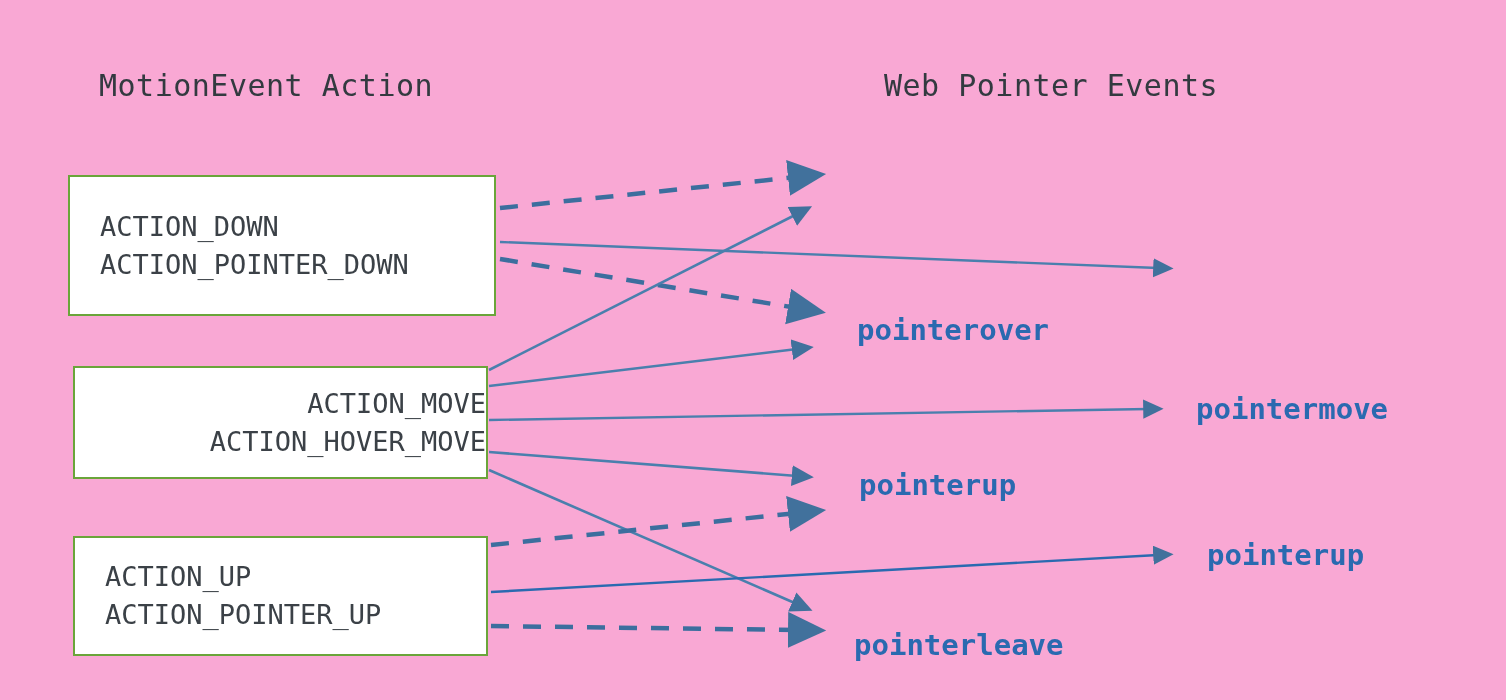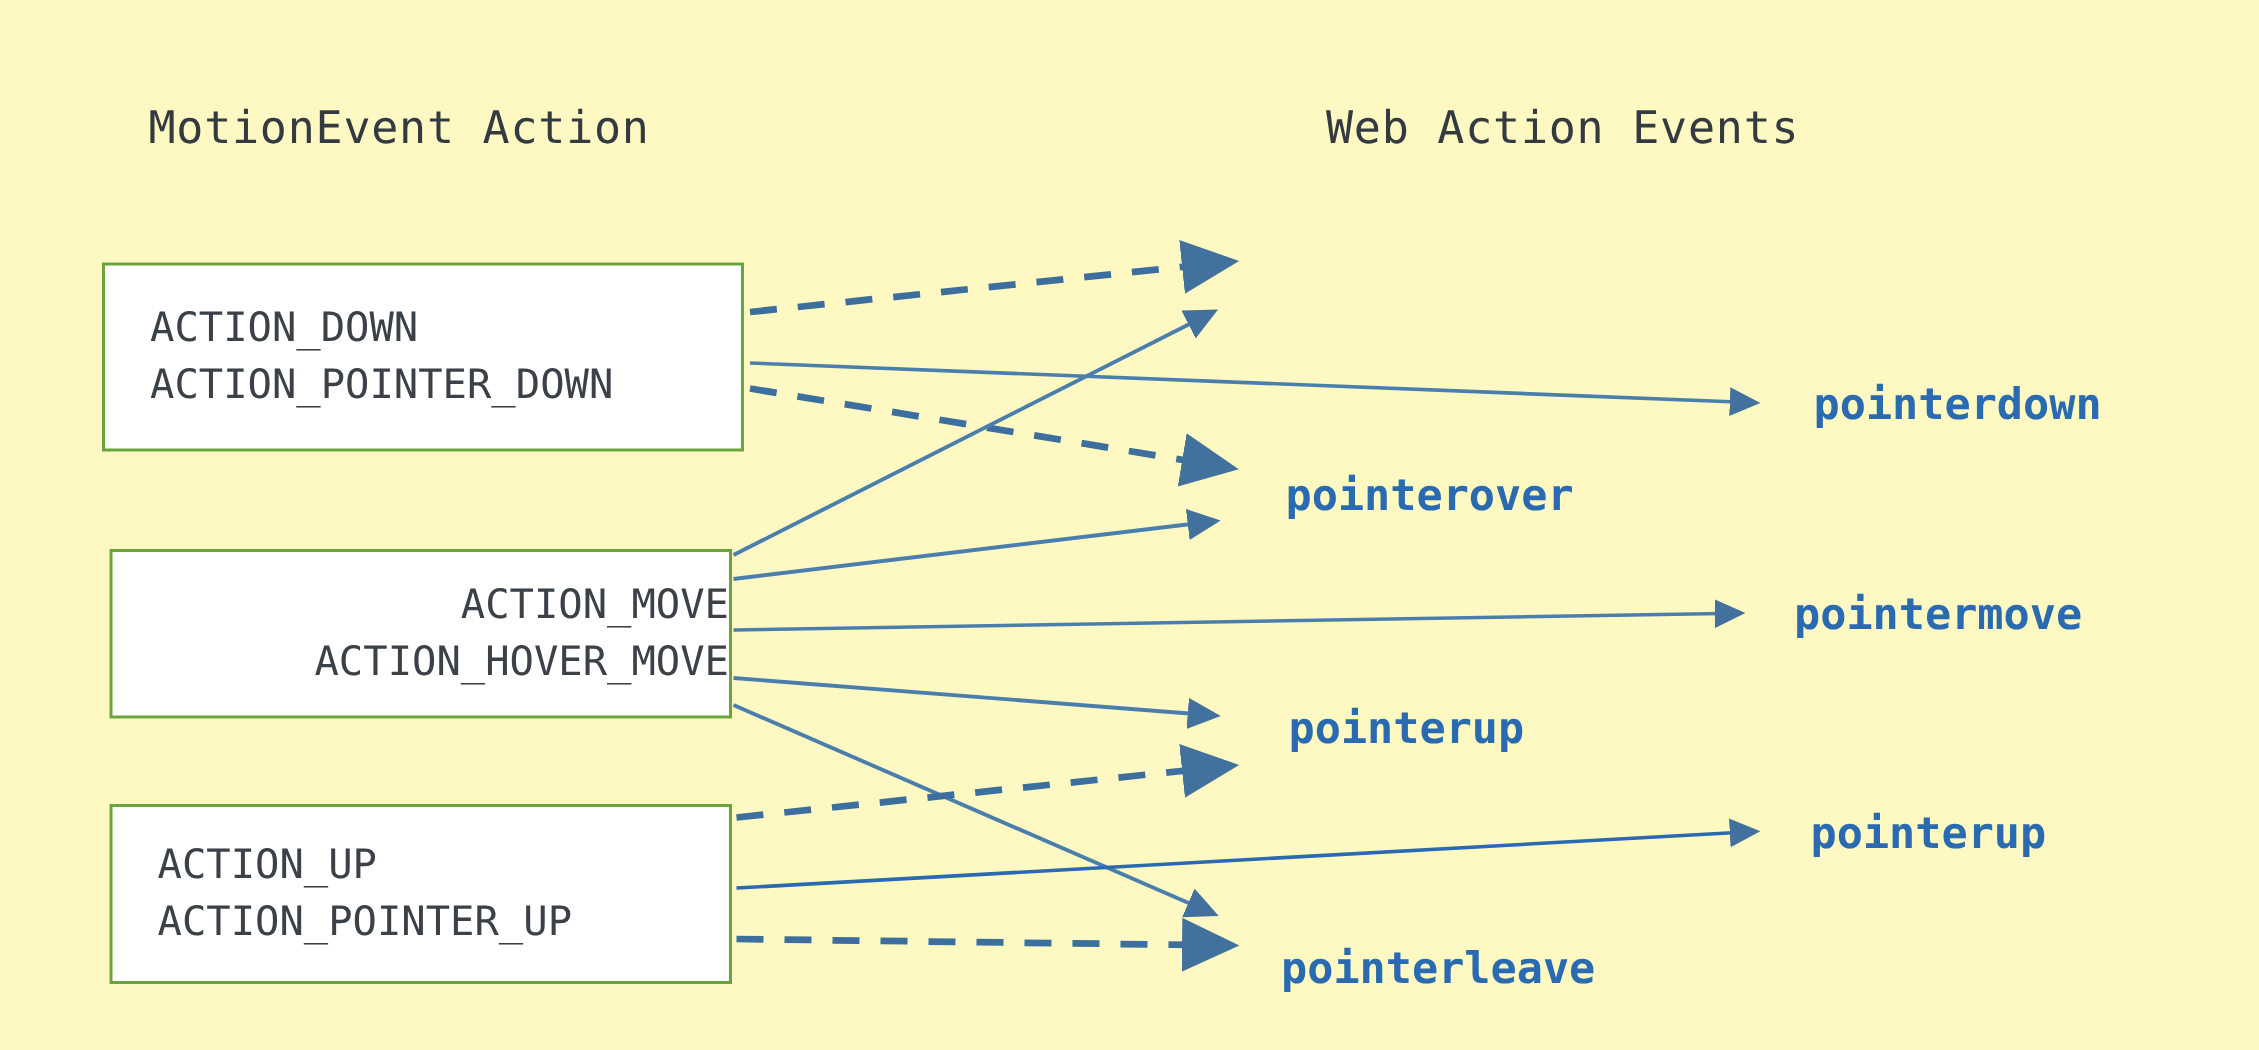--- a/index.html
+++ b/index.html
@@ -7,21 +7,21 @@
     padding: 0;
     background: #ffffff;
   }
   body {
     font-family: "DejaVu Sans Mono", "Liberation Mono", monospace;
   }
   #canvas {
     position: relative;
     width: 1506px;
     height: 700px;
-    background: #fef9c3;
+    background: #f9a8d4;
     overflow: hidden;
   }
   #wires {
     position: absolute;
     left: 0;
     top: 0;
     width: 1506px;
     height: 700px;
     pointer-events: none;
   }
@@ -47,21 +47,21 @@
     justify-content: center;
     padding-left: 30px;
   }
   .action-line {
     font-family: "DejaVu Sans Mono", "Liberation Mono", monospace;
     font-size: 27px;
     line-height: 38px;
     color: #3b4147;
     white-space: nowrap;
   }
-  #box-down  { left: 68px; top: 175px; width: 428px;  height: 126px; }
+  #box-down  { left: 68px; top: 175px; width: 428px;  height: 141px; }
   #box-move  { left: 73px; top: 366px; width: 415px;  height: 113px; text-align: right; }
   #box-up    { left: 73px; top: 536px; width: 415px;  height: 120px; }
 
   .event-label {
     position: absolute;
     font-family: "DejaVu Sans Mono", "Liberation Mono", monospace;
     font-size: 29px;
     font-weight: 700;
     color: #2a6ab0;
     white-space: nowrap;
@@ -107,37 +107,36 @@
 
     <line x1="491" y1="545" x2="797" y2="513" stroke="#3c6e9e" stroke-width="4.5" stroke-dasharray="18 14" marker-end="url(#ah-dash)"></line>
 
     <line x1="491" y1="592" x2="1158" y2="555" stroke="#2a6ab0" stroke-width="2.4" marker-end="url(#ah-solid)"></line>
 
     <line x1="491" y1="626" x2="797" y2="630" stroke="#3c6e9e" stroke-width="4.5" stroke-dasharray="18 14" marker-end="url(#ah-dash)"></line>
   </svg>
 
   <div class="col-header" id="header-left">MotionEvent Action</div>
 
-  <div class="col-header" id="header-right">Web Action Events</div>
+  <div class="col-header" id="header-right">Web Pointer Events</div>
 
   <div class="action-box" id="box-down">
     <div class="action-line">ACTION_DOWN</div>
     <div class="action-line">ACTION_POINTER_DOWN</div>
   </div>
 
   <div class="action-box" id="box-move">
     <div class="action-line">ACTION_MOVE</div>
     <div class="action-line">ACTION_HOVER_MOVE</div>
   </div>
 
   <div class="action-box" id="box-up">
     <div class="action-line">ACTION_UP</div>
     <div class="action-line">ACTION_POINTER_UP</div>
   </div>
 
-  <div class="event-label" id="label-pointerdown">pointerdown</div>
   <div class="event-label" id="label-pointerover">pointerover</div>
   <div class="event-label" id="label-pointermove">pointermove</div>
   <div class="event-label" id="label-pointerout">pointerup</div>
   <div class="event-label" id="label-pointerup">pointerup</div>
   <div class="event-label" id="label-pointerleave">pointerleave</div>
 
 </div>
 
 </body></html>

